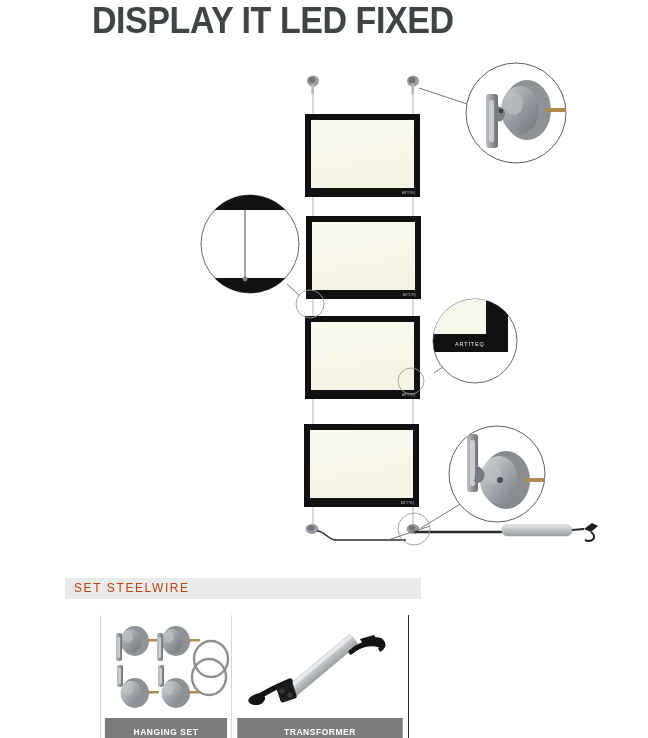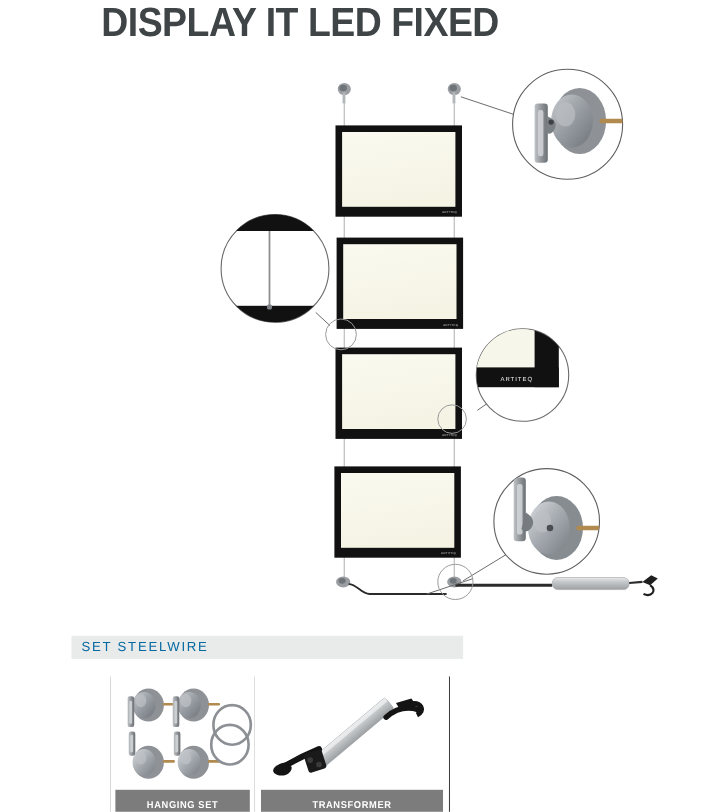--- a/index.html
+++ b/index.html
@@ -52,21 +52,21 @@
     width: 356px;
     height: 152px;
   }
   #set-header {
     position: absolute;
     left: 0;
     top: 0;
     width: 356px;
     height: 21px;
     background: #e9eaea;
-    color: #0369a1;
+    color: #c2410c;
     font-size: 12px;
     letter-spacing: 1.6px;
     line-height: 21px;
     padding-left: 9px;
     box-sizing: border-box;
     white-space: nowrap;
   }
   #set-cells {
     position: absolute;
     left: 35px;

